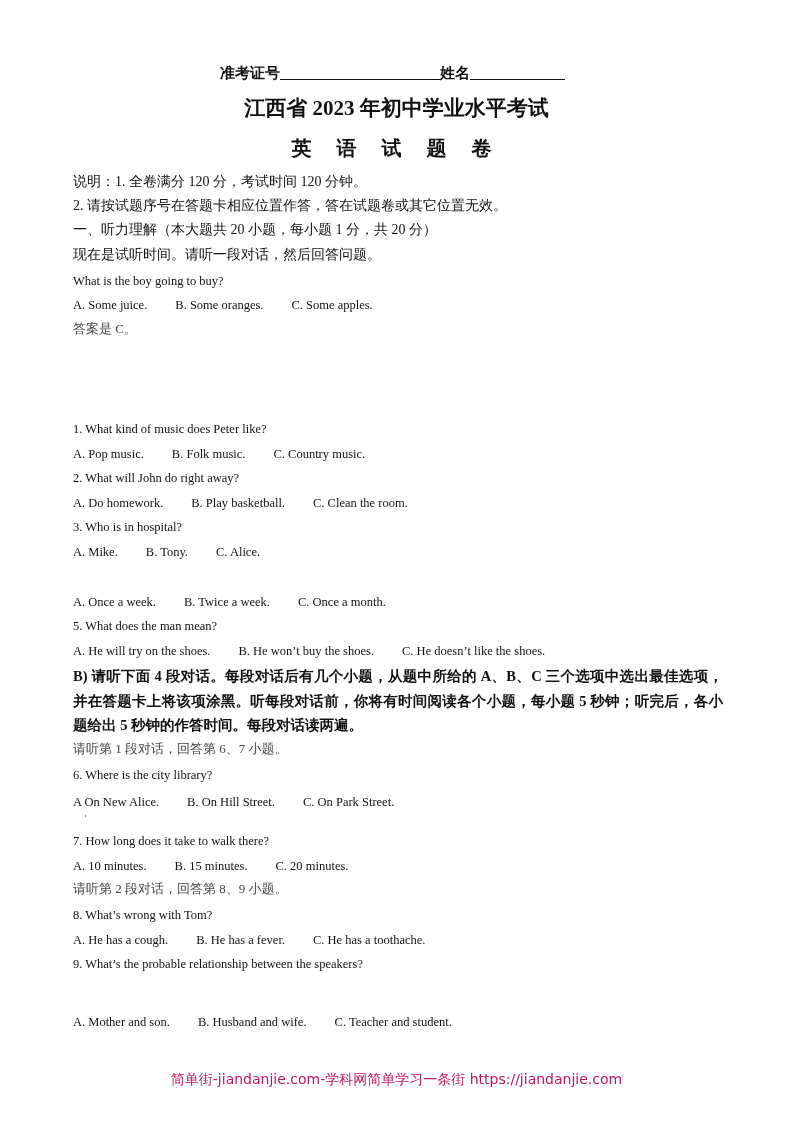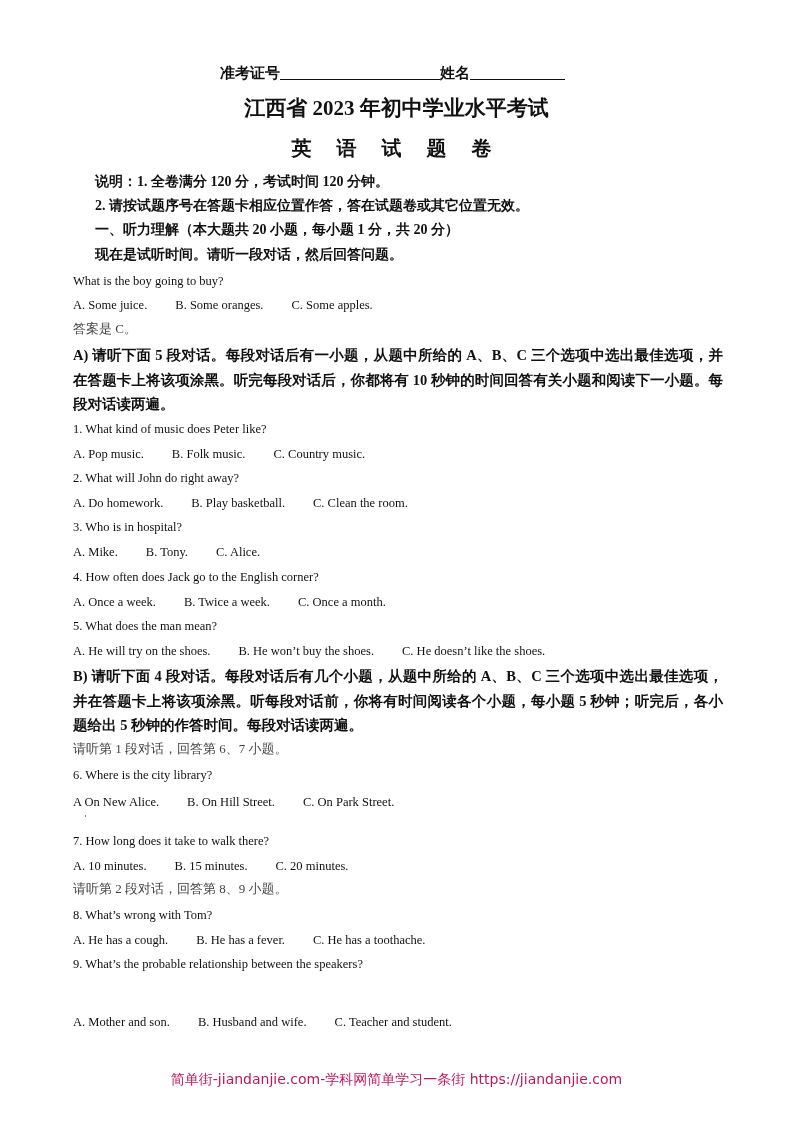--- a/index.html
+++ b/index.html
@@ -1,19 +1,19 @@
 <!DOCTYPE html>
 <html><head>
 <meta charset="utf-8">
 <style>
   html, body { margin: 0; padding: 0; background: #ffffff; }
   body { width: 793px; height: 1122px; position: relative; overflow: hidden; color: #111; }
   .page { position: absolute; left: 0; top: 0; width: 793px; height: 1122px; font-family: "Liberation Serif", "DejaVu Serif", serif; }
   .line { position: absolute; left: 73px; white-space: nowrap; font-size: 12.5px; line-height: 16px; }
-  .bold { font-weight: bold; margin-left: 22px; }
+  .bold { font-weight: normal; }
   .cn { font-size: 14px; }
   .gray { color: #444; }
   .header-line { position: absolute; top: 64px; left: 220px; font-size: 15px; font-weight: bold; white-space: nowrap; }
   .blank { display: inline-block; border-bottom: 1px solid #111; height: 14px; vertical-align: -2px; }
   .title { position: absolute; left: 0; width: 793px; text-align: center; font-weight: bold; white-space: nowrap; }
   .t1 { top: 94px; font-size: 21px; }
   .t2 { top: 135px; font-size: 20px; letter-spacing: 10px; }
   .para { position: absolute; left: 73px; width: 650px; font-size: 14.5px; line-height: 24.5px; font-weight: bold; text-align: justify; }
   .opt { display: inline-block; margin-right: 28px; }
   .footer { position: absolute; top: 1071px; left: 0; width: 793px; text-align: center; font-family: "DejaVu Sans", sans-serif; font-size: 14px; color: #be185d; white-space: nowrap; }
@@ -35,38 +35,36 @@
   <div class="line cn bold" style="top:198px">2. 请按试题序号在答题卡相应位置作答，答在试题卷或其它位置无效。</div>
   <div class="line cn bold" style="top:222px">一、听力理解（本大题共 20 小题，每小题 1 分，共 20 分）</div>
   <div class="line cn bold" style="top:247px">现在是试听时间。请听一段对话，然后回答问题。</div>
 
   <div class="line" style="top:273px">What is the boy going to buy?</div>
   <div class="line" style="top:297px">
     <span class="opt">A. Some juice.</span><span class="opt">B. Some oranges.</span><span class="opt">C. Some apples.</span>
   </div>
   <div class="line cn gray" style="top:321px;font-size:13px">答案是 C。</div>
 
-  <div class="para" style="top:343px">A) 请听下面 5 段对话。每段对话后有一小题，从题中所给的 A、B、C 三个选项中选出最佳选项，并在答题卡上将该项涂黑。听完每段对话后，你都将有 10 秒钟的时间回答有关小题和阅读下一小题。每段对话读两遍。</div>
 
   <div class="line" style="top:421px">1. What kind of music does Peter like?</div>
   <div class="line" style="top:446px">
     <span class="opt">A. Pop music.</span><span class="opt">B. Folk music.</span><span class="opt">C. Country music.</span>
   </div>
 
   <div class="line" style="top:470px">2. What will John do right away?</div>
   <div class="line" style="top:495px">
     <span class="opt">A. Do homework.</span><span class="opt">B. Play basketball.</span><span class="opt">C. Clean the room.</span>
   </div>
 
   <div class="line" style="top:519px">3. Who is in hospital?</div>
   <div class="line" style="top:544px">
     <span class="opt">A. Mike.</span><span class="opt">B. Tony.</span><span class="opt">C. Alice.</span>
   </div>
 
-  <div class="line" style="top:569px">4. How often does Jack go to the English corner?</div>
   <div class="line" style="top:594px">
     <span class="opt">A. Once a week.</span><span class="opt">B. Twice a week.</span><span class="opt">C. Once a month.</span>
   </div>
 
   <div class="line" style="top:618px">5. What does the man mean?</div>
   <div class="line" style="top:643px">
     <span class="opt">A. He will try on the shoes.</span><span class="opt">B. He won’t buy the shoes.</span><span class="opt">C. He doesn’t like the shoes.</span>
   </div>
 
   <div class="para" style="top:664px">B) 请听下面 4 段对话。每段对话后有几个小题，从题中所给的 A、B、C 三个选项中选出最佳选项，并在答题卡上将该项涂黑。听每段对话前，你将有时间阅读各个小题，每小题 5 秒钟；听完后，各小题给出 5 秒钟的作答时间。每段对话读两遍。</div>

